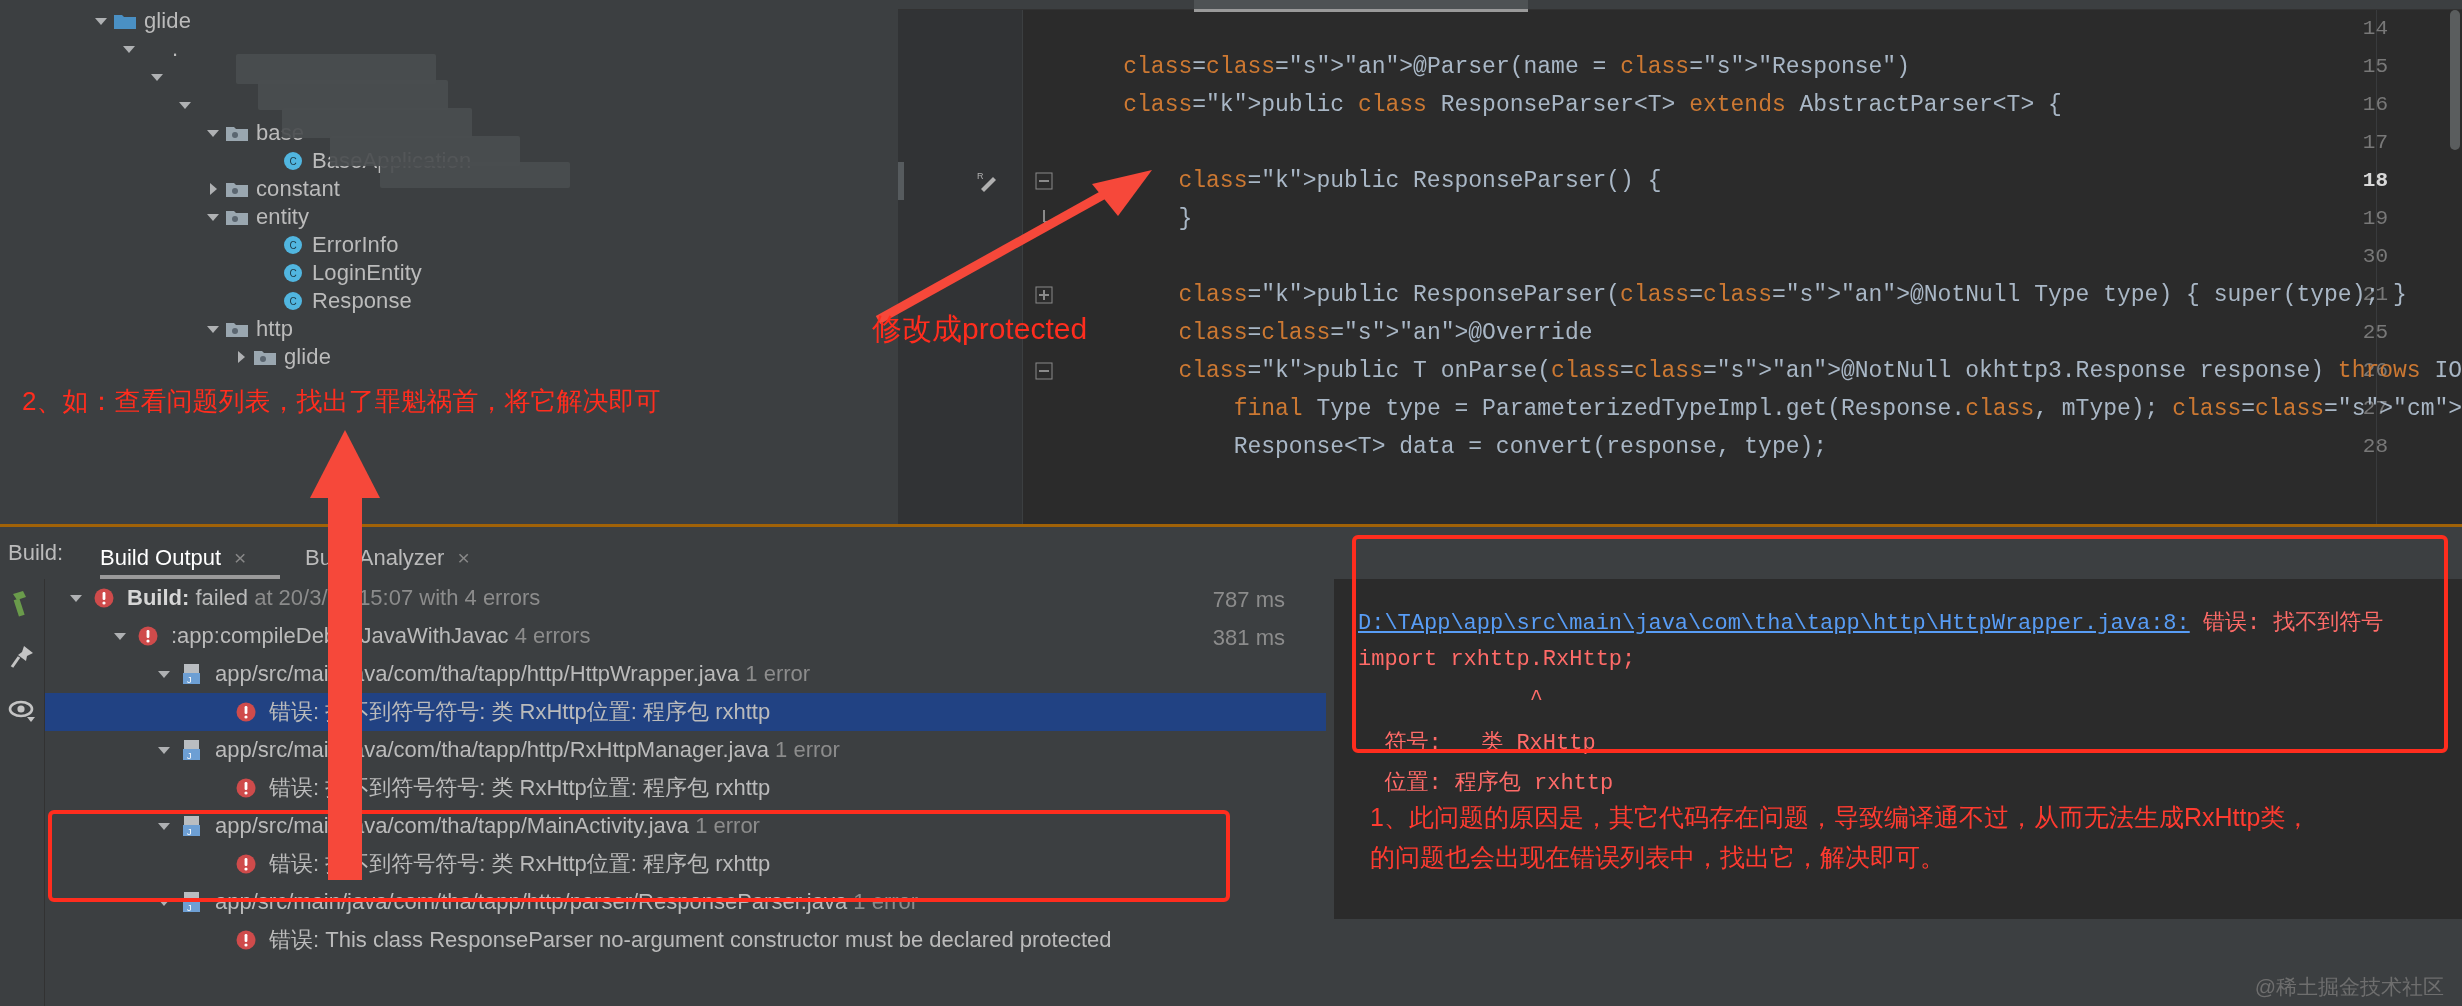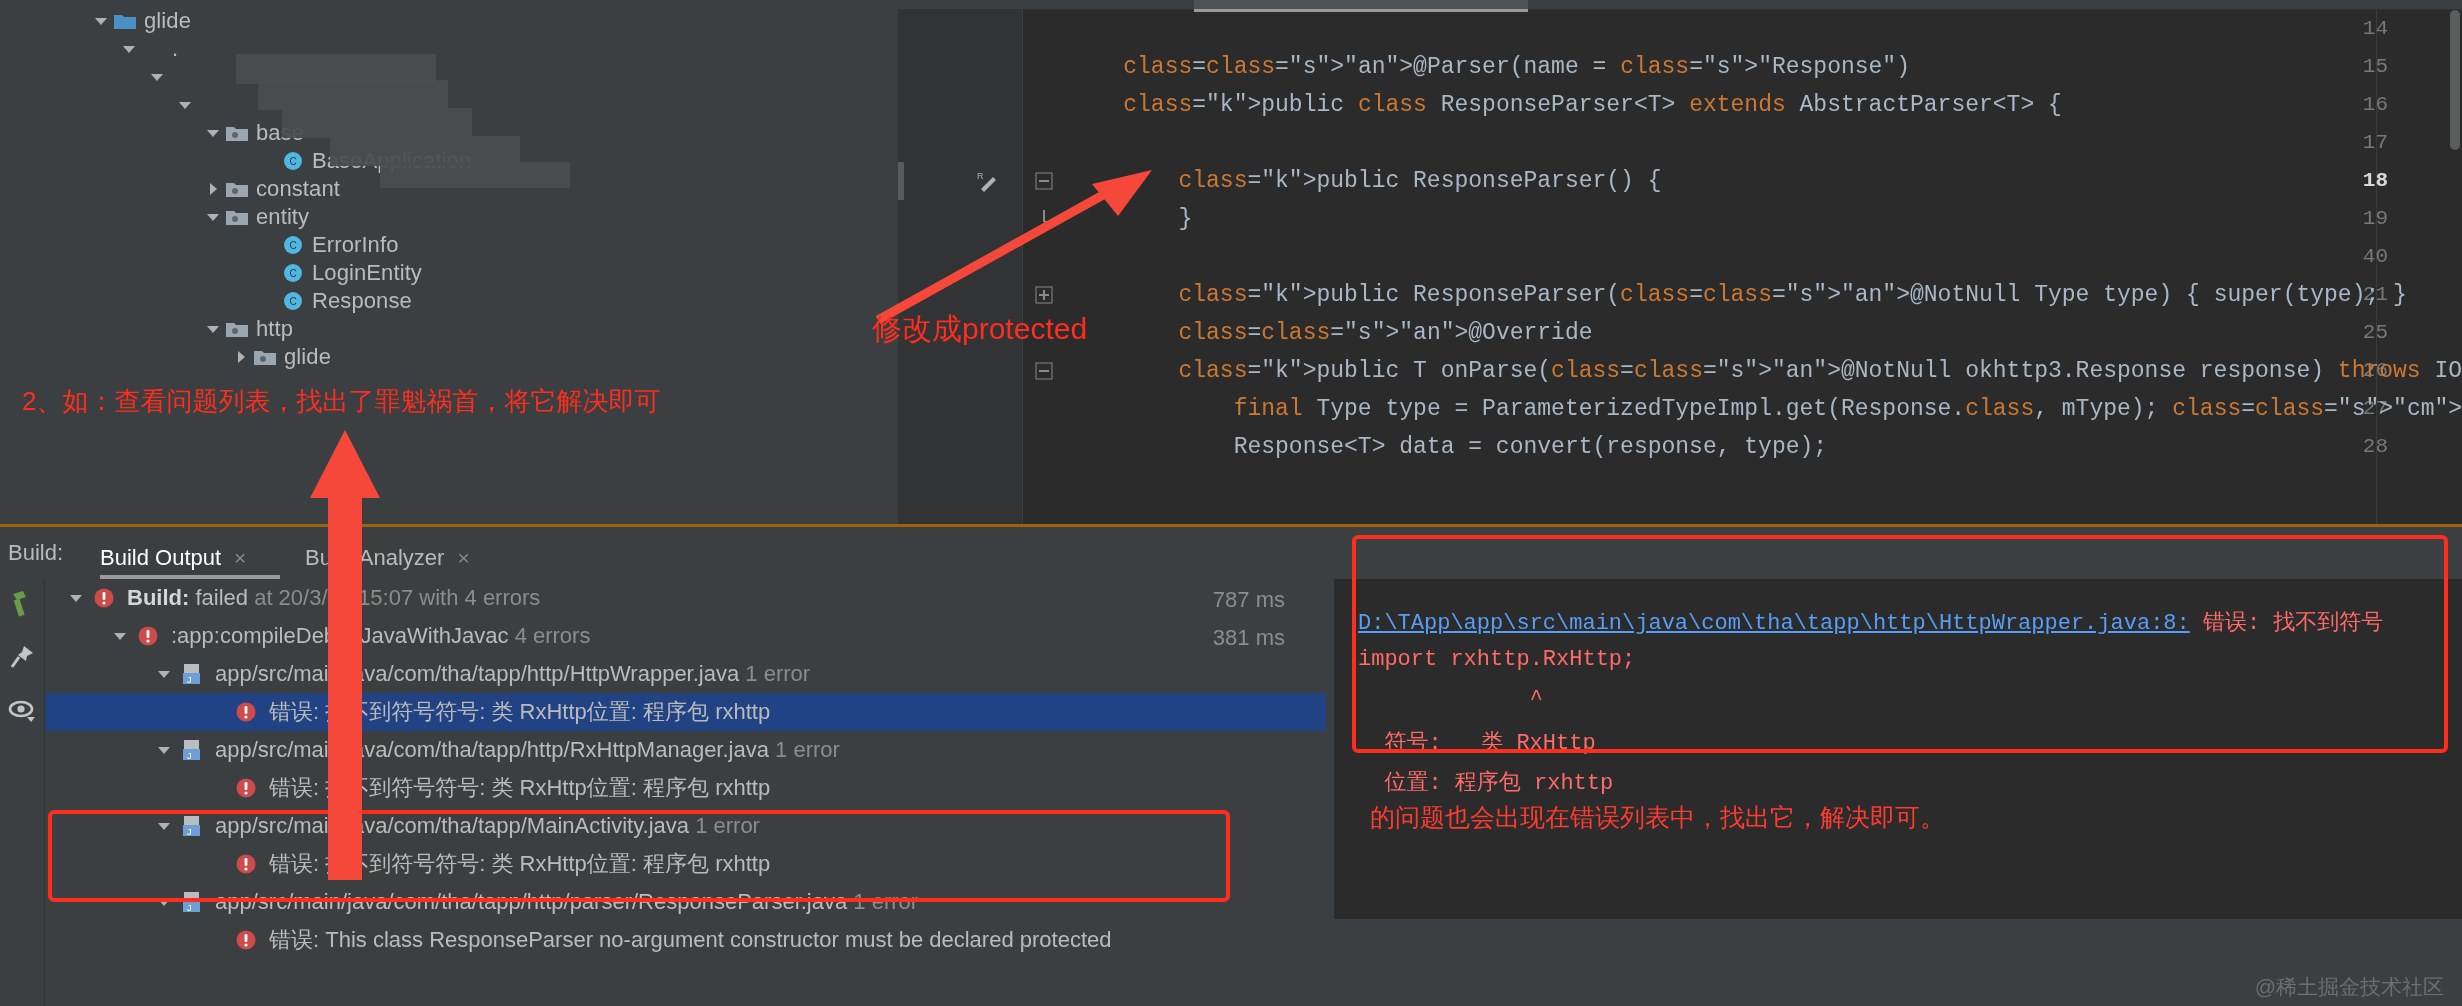--- a/index.html
+++ b/index.html
@@ -276,21 +276,21 @@
           </div>
           <div class="codeline" style="top: 162px;">        <span <span="" class="k">class</span>="k"&gt;public ResponseParser() {</div>
           <div class="lnum" style="top: 200px;">19</div>
           <div class="fold" style="top: 200px;">
             <svg width="18" height="18" viewBox="0 0 18 18">
               <line x1="9" y1="0" x2="9" y2="12" stroke="#8a8a8a" stroke-width="2"></line>
               <line x1="9" y1="12" x2="16" y2="12" stroke="#8a8a8a" stroke-width="2"></line>
             </svg>
           </div>
           <div class="codeline" style="top: 200px;">        }</div>
-          <div class="lnum" style="top: 238px;">40</div>
+          <div class="lnum" style="top: 238px;">30</div>
           <div class="codeline" style="top: 238px;"></div>
           <div class="lnum" style="top: 276px;">21</div>
           <div class="fold" style="top: 276px;">
             <svg width="18" height="18" viewBox="0 0 18 18">
               <rect x="1" y="1" width="16" height="16" fill="none" stroke="#8a8a8a"></rect>
               <line x1="4" y1="9" x2="14" y2="9" stroke="#8a8a8a" stroke-width="2"></line>
               <line x1="9" y1="4" x2="9" y2="14" stroke="#8a8a8a" stroke-width="2"></line>
             </svg>
           </div>
           <div class="codeline" style="top: 276px;">        <span <span="" class="k">class</span>="k"&gt;public ResponseParser(<span <span="" class="k">class</span>=<span <span="" class="k">class</span>="s"&gt;"an"&gt;@NotNull Type type) { super(type); }</div>
@@ -517,20 +517,21 @@
           <div class="detail-line" style="top: 108px;"><span>             ^</span></div>
           <div class="detail-line" style="top: 148px;"><span>  符号:   类 RxHttp</span></div>
           <div class="detail-line" style="top: 188px;"><span>  位置: 程序包 rxhttp</span></div>
         </div>
     </div>
 
     <div class="ann-box" style="left:48px;top:283px;width:1182px;height:92px;"></div>
     <div class="ann-box" style="left:1352px;top:8px;width:1096px;height:218px;"></div>
 
     <div class="ann-note" style="left:1370px;top:270px;width:1080px;">
+      <div>1、此问题的原因是，其它代码存在问题，导致编译通不过，从而无法生成RxHttp类，</div>
       <div>的问题也会出现在错误列表中，找出它，解决即可。</div>
     </div>
 
     <div class="watermark">@稀土掘金技术社区</div>
   </div>
 
   <svg class="arrow" style="left:300px;top:430px;width:90px;height:450px;" viewBox="0 0 90 450">
     <rect x="28" y="60" width="34" height="390" fill="#f6483a"></rect>
     <polygon points="45,0 10,68 80,68" fill="#f6483a"></polygon>
   </svg>

